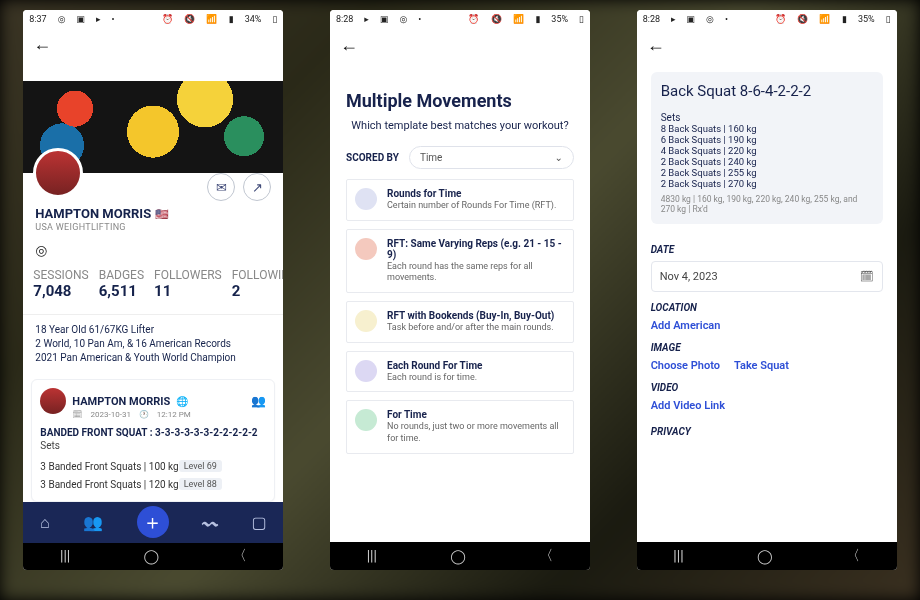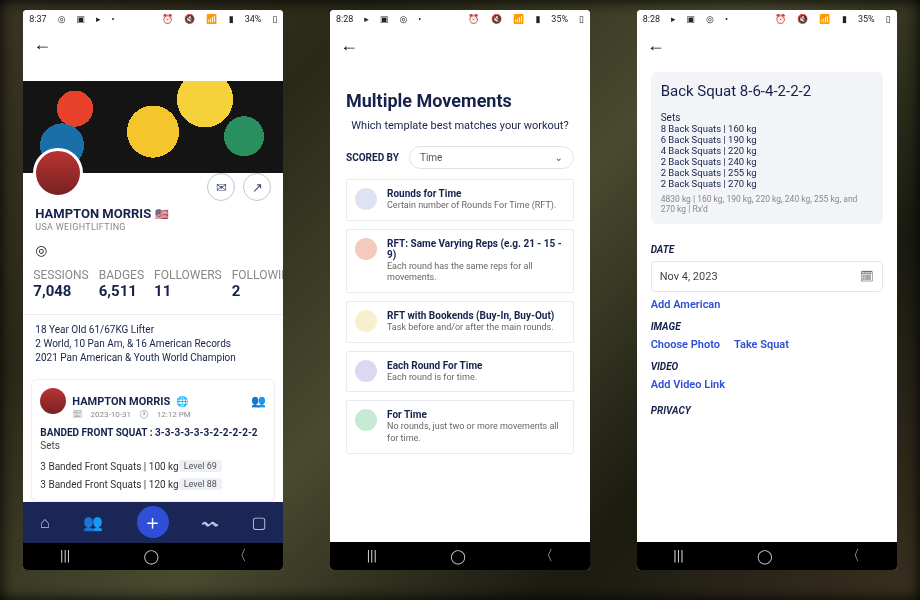--- a/index.html
+++ b/index.html
@@ -478,20 +478,21 @@
           </div>
       <div class="notes">4830 kg | 160 kg, 190 kg, 220 kg, 240 kg, 255 kg, and 270 kg | Rx'd</div>
     </div>
 
     <div class="seclbl">DATE</div>
     <div class="datefield">
       <span>Nov 4, 2023</span>
       <span>🗓</span>
     </div>
 
+    <div class="seclbl">LOCATION</div>
     <span class="linkbtn">Add American</span>
 
     <div class="seclbl">IMAGE</div>
     <div class="linkrow">
       <span class="linkbtn">Choose Photo</span>
       <span class="linkbtn">Take Squat</span>
     </div>
 
     <div class="seclbl">VIDEO</div>
     <span class="linkbtn">Add Video Link</span>

